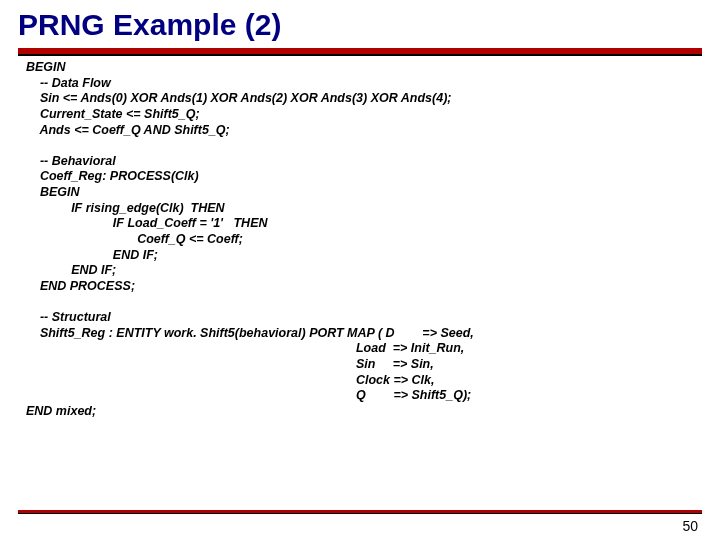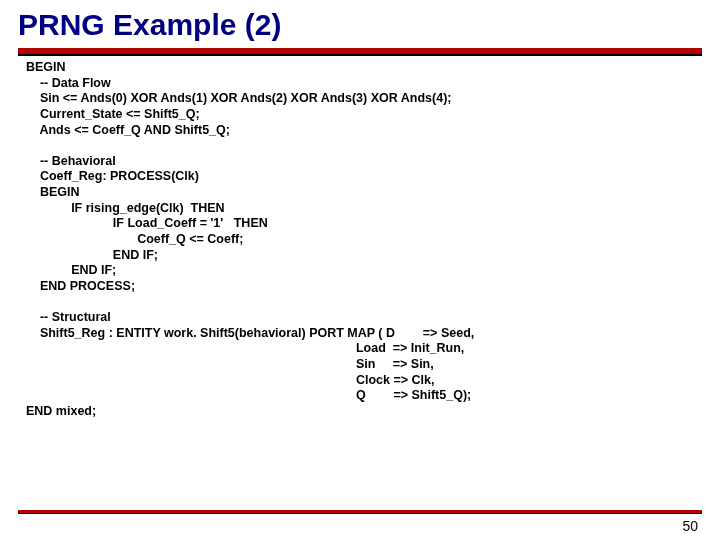--- a/index.html
+++ b/index.html
@@ -34,20 +34,21 @@
     margin: 0 18px 0 18px;
   }
   .code-block {
     padding: 4px 0 0 26px;
     font-family: Arial, Helvetica, sans-serif;
     font-size: 12.5px;
     font-weight: bold;
     color: #000;
     line-height: 1.25;
     white-space: pre;
+    font-style: italic;
   }
   .bar2 {
     position: absolute;
     left: 18px;
     right: 18px;
     bottom: 26px;
     height: 3px;
     background: #b00000;
     border-bottom: 1px solid #000;
   }

